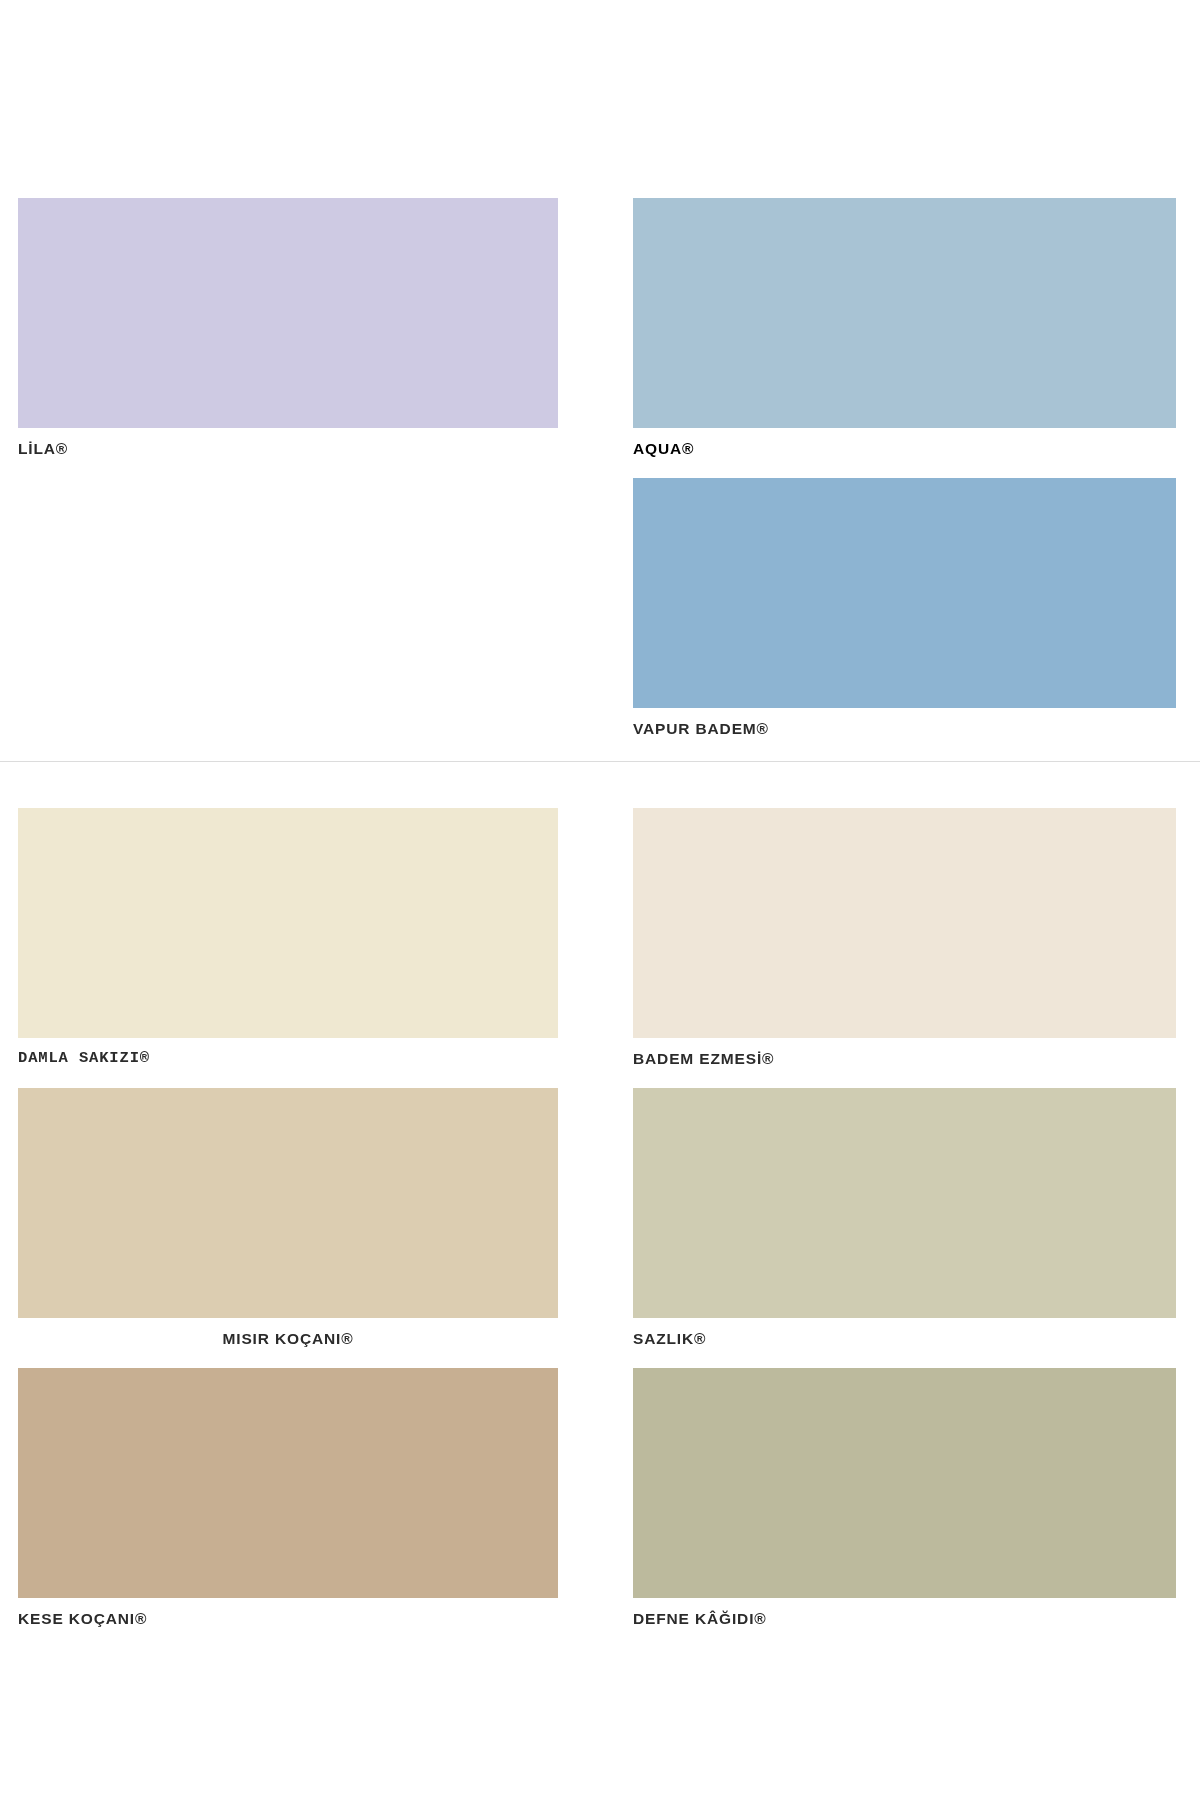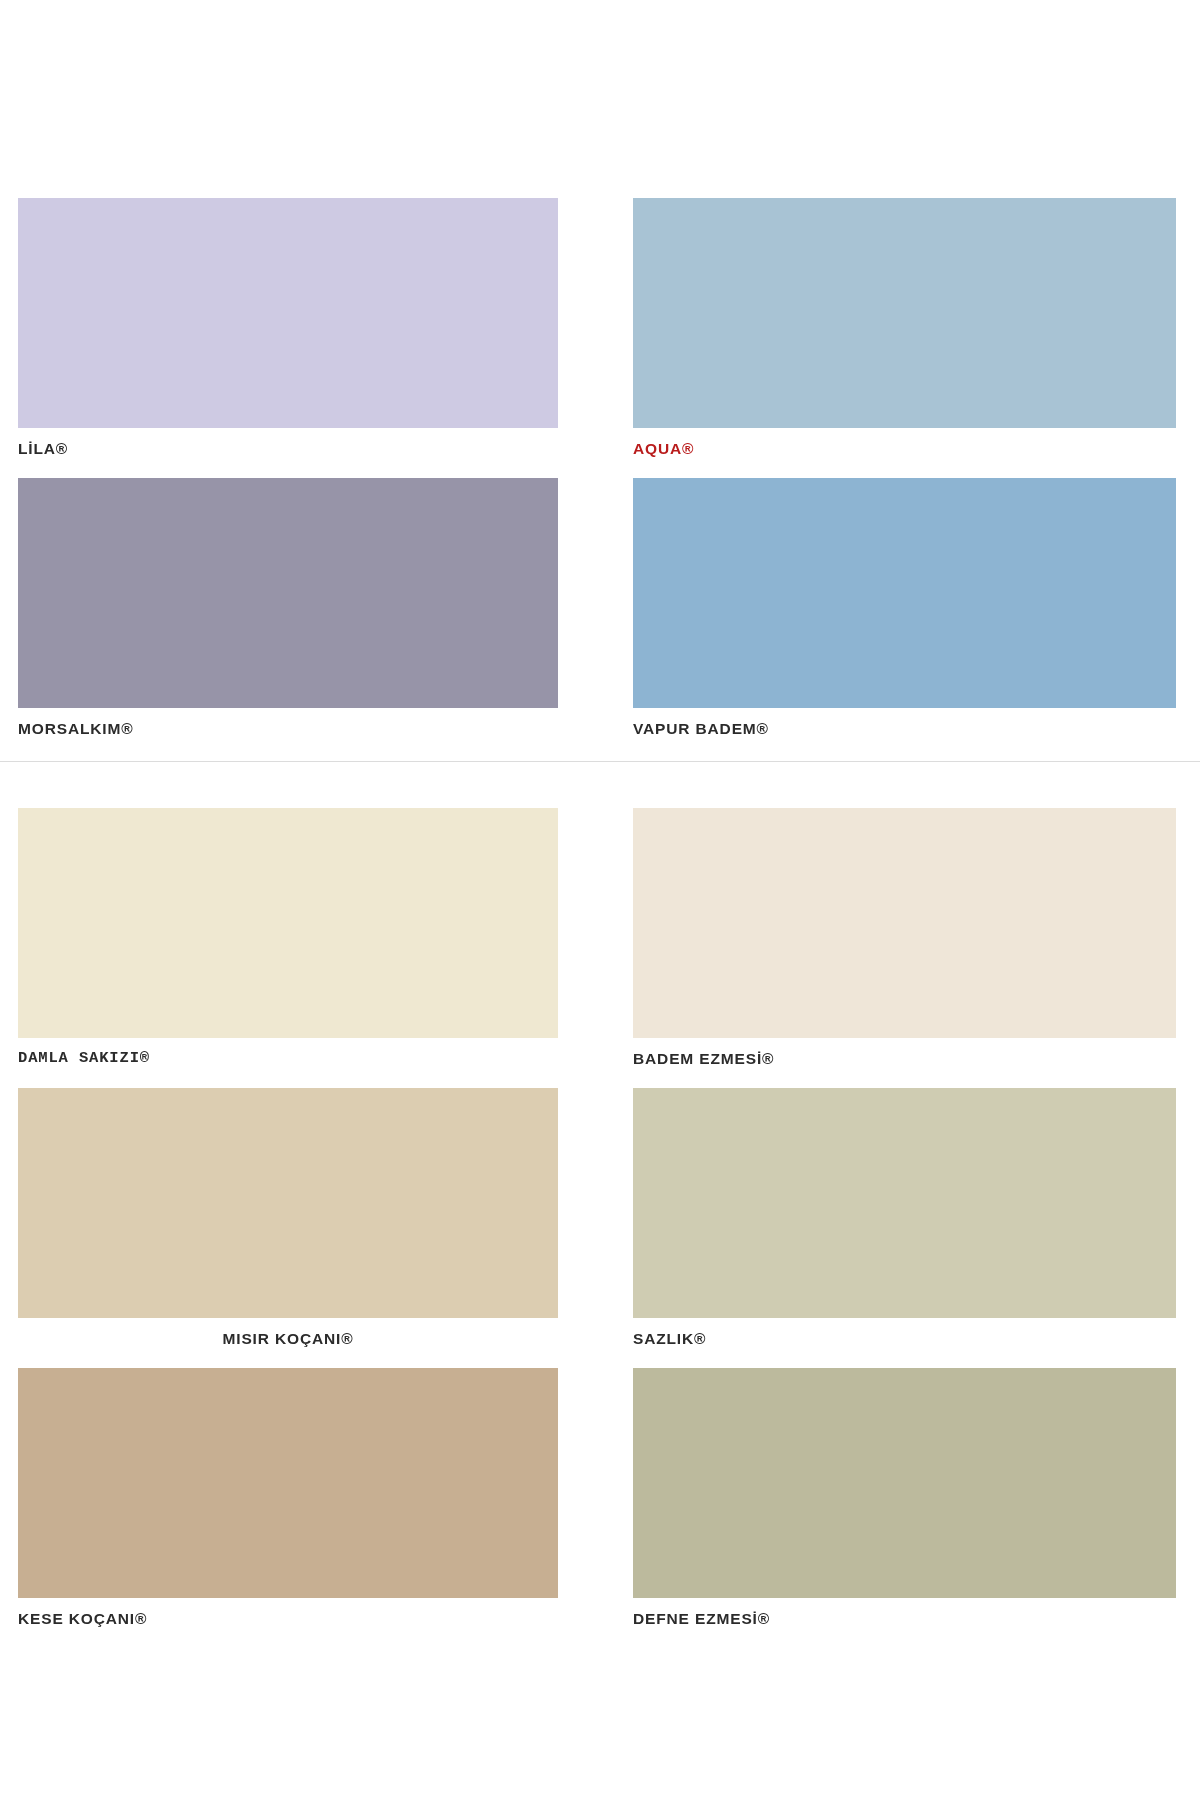--- a/index.html
+++ b/index.html
@@ -90,32 +90,28 @@
 
   <div class="section" id="section-cool">
 
     <div class="column col-left">
 
       <div class="swatch-card">
         <span class="swatch-chip" style="background-color: rgb(206, 202, 227);"></span>
         <span class="swatch-label" style="color: rgb(43, 43, 43);">LİLA®</span>
       </div>
 
-      <div class="swatch-card">
-        <span class="swatch-chip" style="background-color: rgb(151, 148, 168);"></span>
-        <span class="swatch-label" style="color: rgb(43, 43, 43);">MORSALKIM®</span>
-      </div>
 
     </div>
 
     <div class="column col-right">
 
       <div class="swatch-card">
         <span class="swatch-chip" style="background-color: rgb(168, 195, 212);"></span>
-        <span class="swatch-label" style="color: #b91c1c;">AQUA®</span>
+        <span class="swatch-label" style="color: #000000;">AQUA®</span>
       </div>
 
       <div class="swatch-card">
         <span class="swatch-chip" style="background-color: rgb(141, 180, 210);"></span>
         <span class="swatch-label" style="color: rgb(43, 43, 43);">VAPUR BADEM®</span>
       </div>
 
     </div>
   </div>
 
@@ -149,19 +145,19 @@
         <span class="swatch-label" style="color: rgb(43, 43, 43);">BADEM EZMESİ®</span>
       </div>
 
       <div class="swatch-card">
         <span class="swatch-chip" style="background-color: rgb(207, 204, 178);"></span>
         <span class="swatch-label" style="color: rgb(43, 43, 43);">SAZLIK®</span>
       </div>
 
       <div class="swatch-card">
         <span class="swatch-chip" style="background-color: rgb(188, 186, 157);"></span>
-        <span class="swatch-label" style="color: rgb(43, 43, 43);">DEFNE EZMESİ®</span>
+        <span class="swatch-label" style="color: rgb(43, 43, 43);">DEFNE KÂĞIDI®</span>
       </div>
 
     </div>
   </div>
 
 </div>
 
 </body></html>

